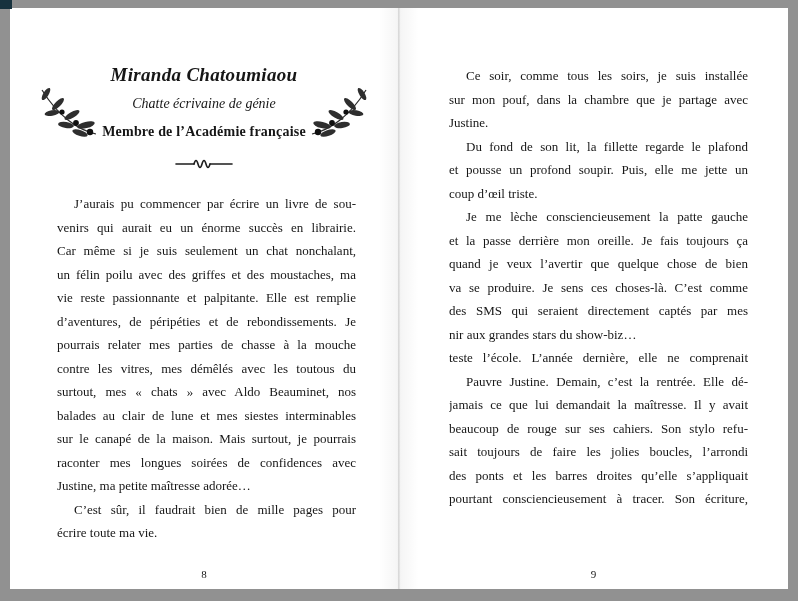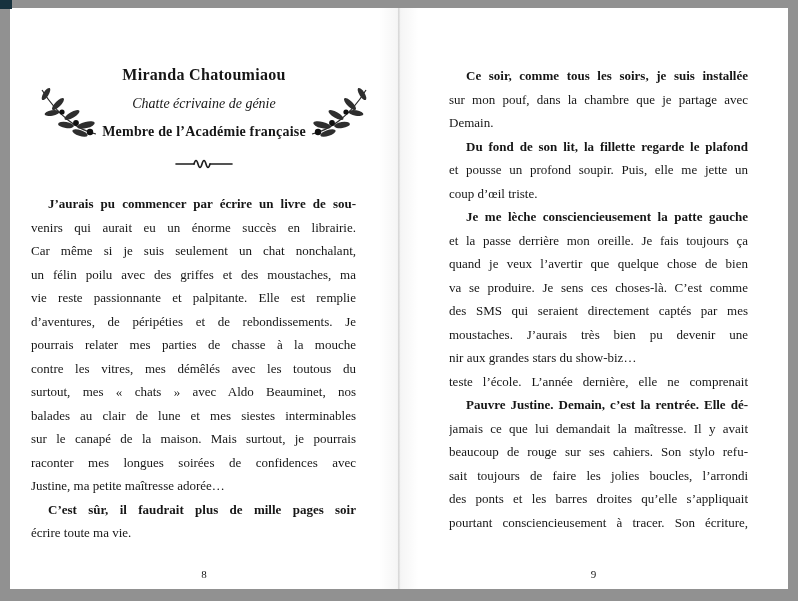--- a/index.html
+++ b/index.html
@@ -24,39 +24,39 @@
   }
   .page{position:relative;width:389px;height:581px;color:var(--ink,#161616);}
   .page.left{border-right:1px solid #d9d9d9;box-sizing:border-box;}
 
   
   .chapter-header{position:relative;margin-top:54px;text-align:center;}
   .branch{position:absolute;top:20px;width:64px;height:60px;}
   .branch.left{left:26px;}
   .branch.right{right:26px;transform:scaleX(-1);}
   .chapter-title{
-    margin:0;font-size:16px;font-weight:bold;line-height:26px;letter-spacing:.3px;
+    margin:0;font-size:19px;font-weight:bold;line-height:26px;letter-spacing:.3px;font-style:italic;
   }
   .chapter-subtitle{
     margin-top:6px;font-style:italic;font-size:14px;line-height:20px;
   }
   .chapter-affiliation{
     margin-top:9px;font-weight:bold;font-size:14px;line-height:17px;letter-spacing:.2px;
   }
   .divider{width:60px;height:14px;margin:16px auto 0;display:block;text-align:center;}
 
   
-  .body{margin-top:22px;padding:0 42px 0 21px;font-size:13px;}
+  .body{margin-top:22px;padding:0 42px 0 47px;font-size:13px;}
   .right-body{margin-top:0;padding:56px 40px 0 50px;}
   .para{margin:0;}
   .line{
     height:23.5px;line-height:23.5px;overflow:hidden;
     text-align:justify;text-align-last:justify;
   }
-  .line.indent{text-indent:17px;font-weight:bold;}
+  .line.indent{text-indent:17px;}
   .line.end{text-align-last:left;}
 
   .pagenum{
     position:absolute;bottom:8px;left:0;width:100%;
     text-align:center;font-size:11px;line-height:14px;
   }
 </style>
 </head>
 <body>
 
@@ -135,47 +135,46 @@
             <div class="line">d’aventures, de péripéties et de rebondissements. Je</div>
             <div class="line">pourrais relater mes parties de chasse à la mouche</div>
             <div class="line">contre les vitres, mes démêlés avec les toutous du</div>
             <div class="line">surtout, mes « chats » avec Aldo Beauminet, nos</div>
             <div class="line">balades au clair de lune et mes siestes interminables</div>
             <div class="line">sur le canapé de la maison. Mais surtout, je pourrais</div>
             <div class="line">raconter mes longues soirées de confidences avec</div>
             <div class="line end">Justine, ma petite maîtresse adorée…</div>
           </div>
           <div class="para">
-            <div class="line indent">C’est sûr, il faudrait plus de mille pages soir</div>
+            <div class="line indent">C’est sûr, il faudrait bien de mille pages pour</div>
             <div class="line end">écrire toute ma vie.</div>
           </div>
         </div>
 
       <div class="pagenum">8</div>
     </section>
 
     <section class="page right">
       <div class="body right-body">
           <div class="para">
             <div class="line indent">Ce soir, comme tous les soirs, je suis installée</div>
             <div class="line">sur mon pouf, dans la chambre que je partage avec</div>
-            <div class="line end">Demain.</div>
+            <div class="line end">Justine.</div>
           </div>
           <div class="para">
             <div class="line indent">Du fond de son lit, la fillette regarde le plafond</div>
             <div class="line">et pousse un profond soupir. Puis, elle me jette un</div>
             <div class="line end">coup d’œil triste.</div>
           </div>
           <div class="para">
             <div class="line indent">Je me lèche consciencieusement la patte gauche</div>
             <div class="line">et la passe derrière mon oreille. Je fais toujours ça</div>
             <div class="line">quand je veux l’avertir que quelque chose de bien</div>
             <div class="line">va se produire. Je sens ces choses-là. C’est comme</div>
             <div class="line">des SMS qui seraient directement captés par mes</div>
-            <div class="line">moustaches. J’aurais très bien pu devenir une</div>
             <div class="line end">nir aux grandes stars du show-biz…</div>
           </div>
           <div class="para">
             <div class="line">teste l’école. L’année dernière, elle ne comprenait</div>
             <div class="line indent">Pauvre Justine. Demain, c’est la rentrée. Elle dé-</div>
             <div class="line">jamais ce que lui demandait la maîtresse. Il y avait</div>
             <div class="line">beaucoup de rouge sur ses cahiers. Son stylo refu-</div>
             <div class="line">sait toujours de faire les jolies boucles, l’arrondi</div>
             <div class="line">des ponts et les barres droites qu’elle s’appliquait</div>
             <div class="line">pourtant consciencieusement à tracer. Son écriture,</div>

